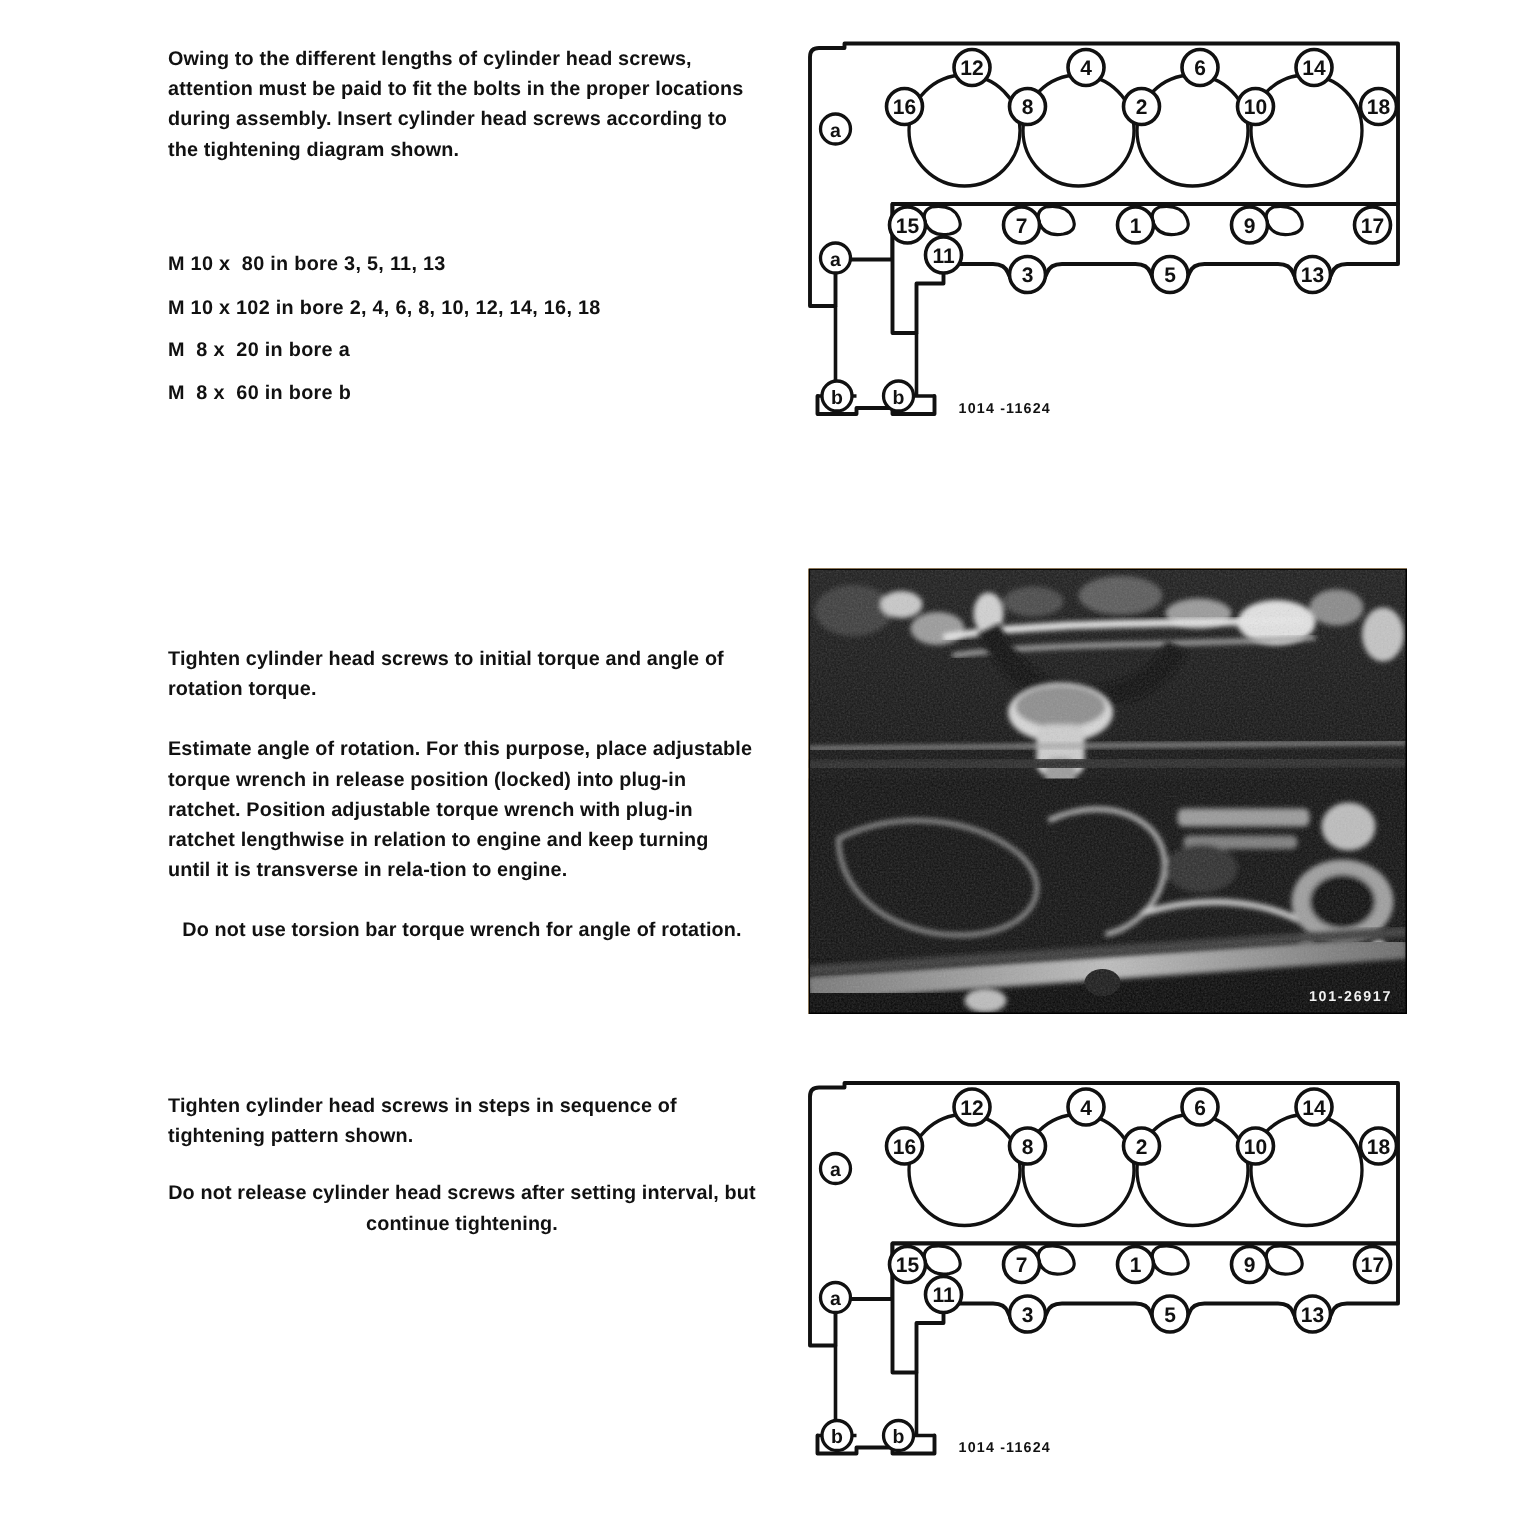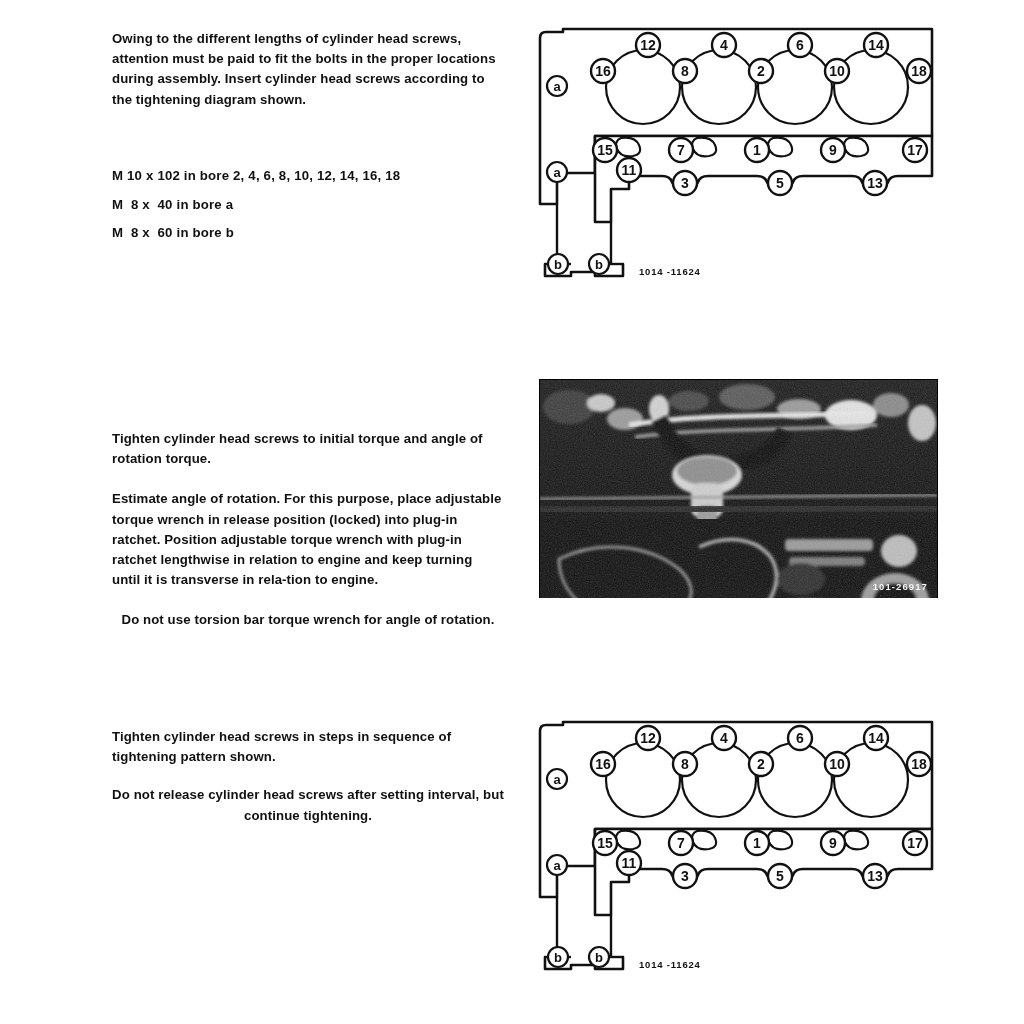--- a/index.html
+++ b/index.html
@@ -56,21 +56,21 @@
     position: absolute;
   }
   .figure svg { display: block; }
 
   
   .photo {
     position: absolute;
     left: 539px;
     top: 379px;
     width: 399px;
-    height: 219px;
+    height: 297px;
     background: #a16207;
     overflow: hidden;
   }
   .photo svg { display: block; }
   .photo-caption {
     position: absolute;
     right: 10px;
     bottom: 6px;
     color: #f2f2f2;
     font-size: 9.5px;
@@ -83,22 +83,23 @@
 <body>
 
 <div class="page">
 
   <div class="textcol" style="top:29px;">
     <p class="para">Owing to the different lengths of cylinder head screws, attention must be paid to fit the bolts in the proper locations during assembly. Insert cylinder head screws according to the tightening diagram shown.</p>
   </div>
 
   <div class="textcol" style="top:162px;">
     <ul class="speclist">
+      <li class="specrow"><span>M 10 x  80</span> <span>in bore 3, 5, 11, 13</span></li>
       <li class="specrow"><span>M 10 x 102</span> <span>in bore 2, 4, 6, 8, 10, 12, 14, 16, 18</span></li>
-      <li class="specrow"><span>M  8 x  40</span> <span>in bore a</span></li>
+      <li class="specrow"><span>M  8 x  20</span> <span>in bore a</span></li>
       <li class="specrow"><span>M  8 x  60</span> <span>in bore b</span></li>
     </ul>
   </div>
 
   <div class="textcol" style="top:381px;">
     <p class="para" style="margin-bottom:20px;margin-top:48px;">Tighten cylinder head screws to initial torque and angle of rotation torque.</p>
     <p class="para" style="margin-bottom:20px;">Estimate angle of rotation. For this purpose, place adjustable torque wrench in release position (locked) into plug-in ratchet. Position adjustable torque wrench with plug-in ratchet lengthwise in relation to engine and keep turning until it is transverse in rela-tion to engine.</p>
     <p class="para tight">Do not use torsion bar torque wrench for angle of rotation.</p>
   </div>
 

